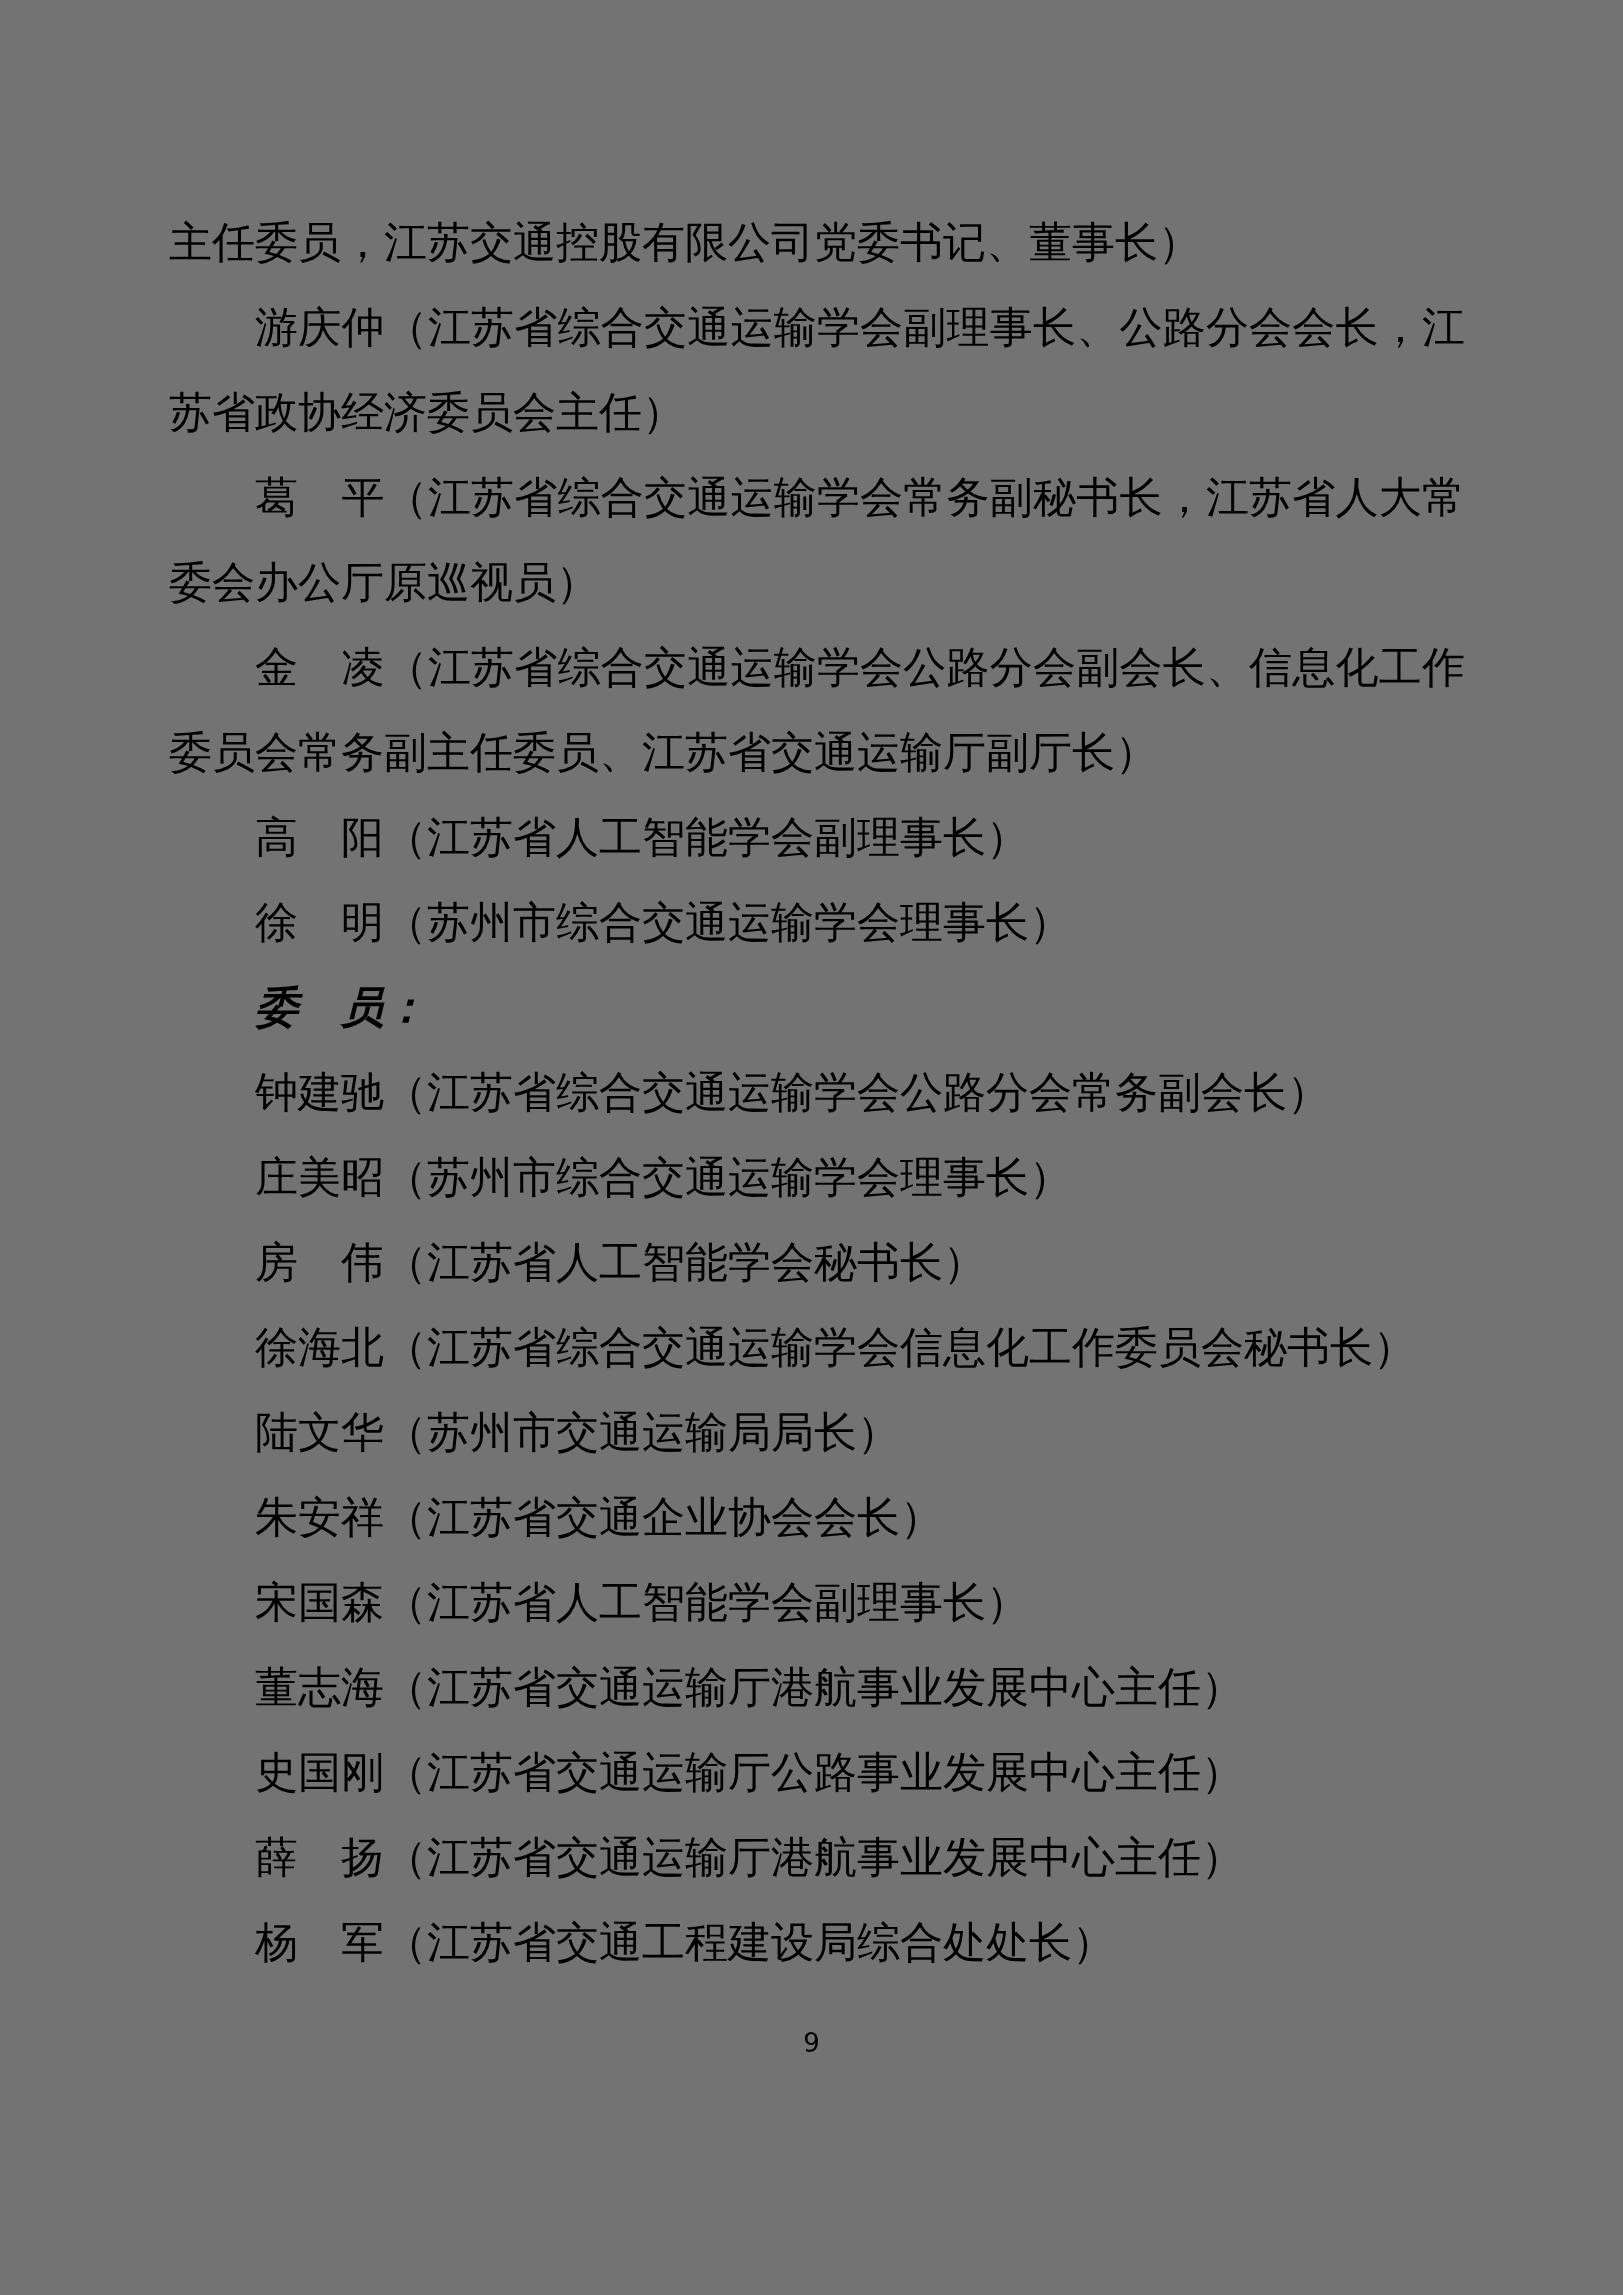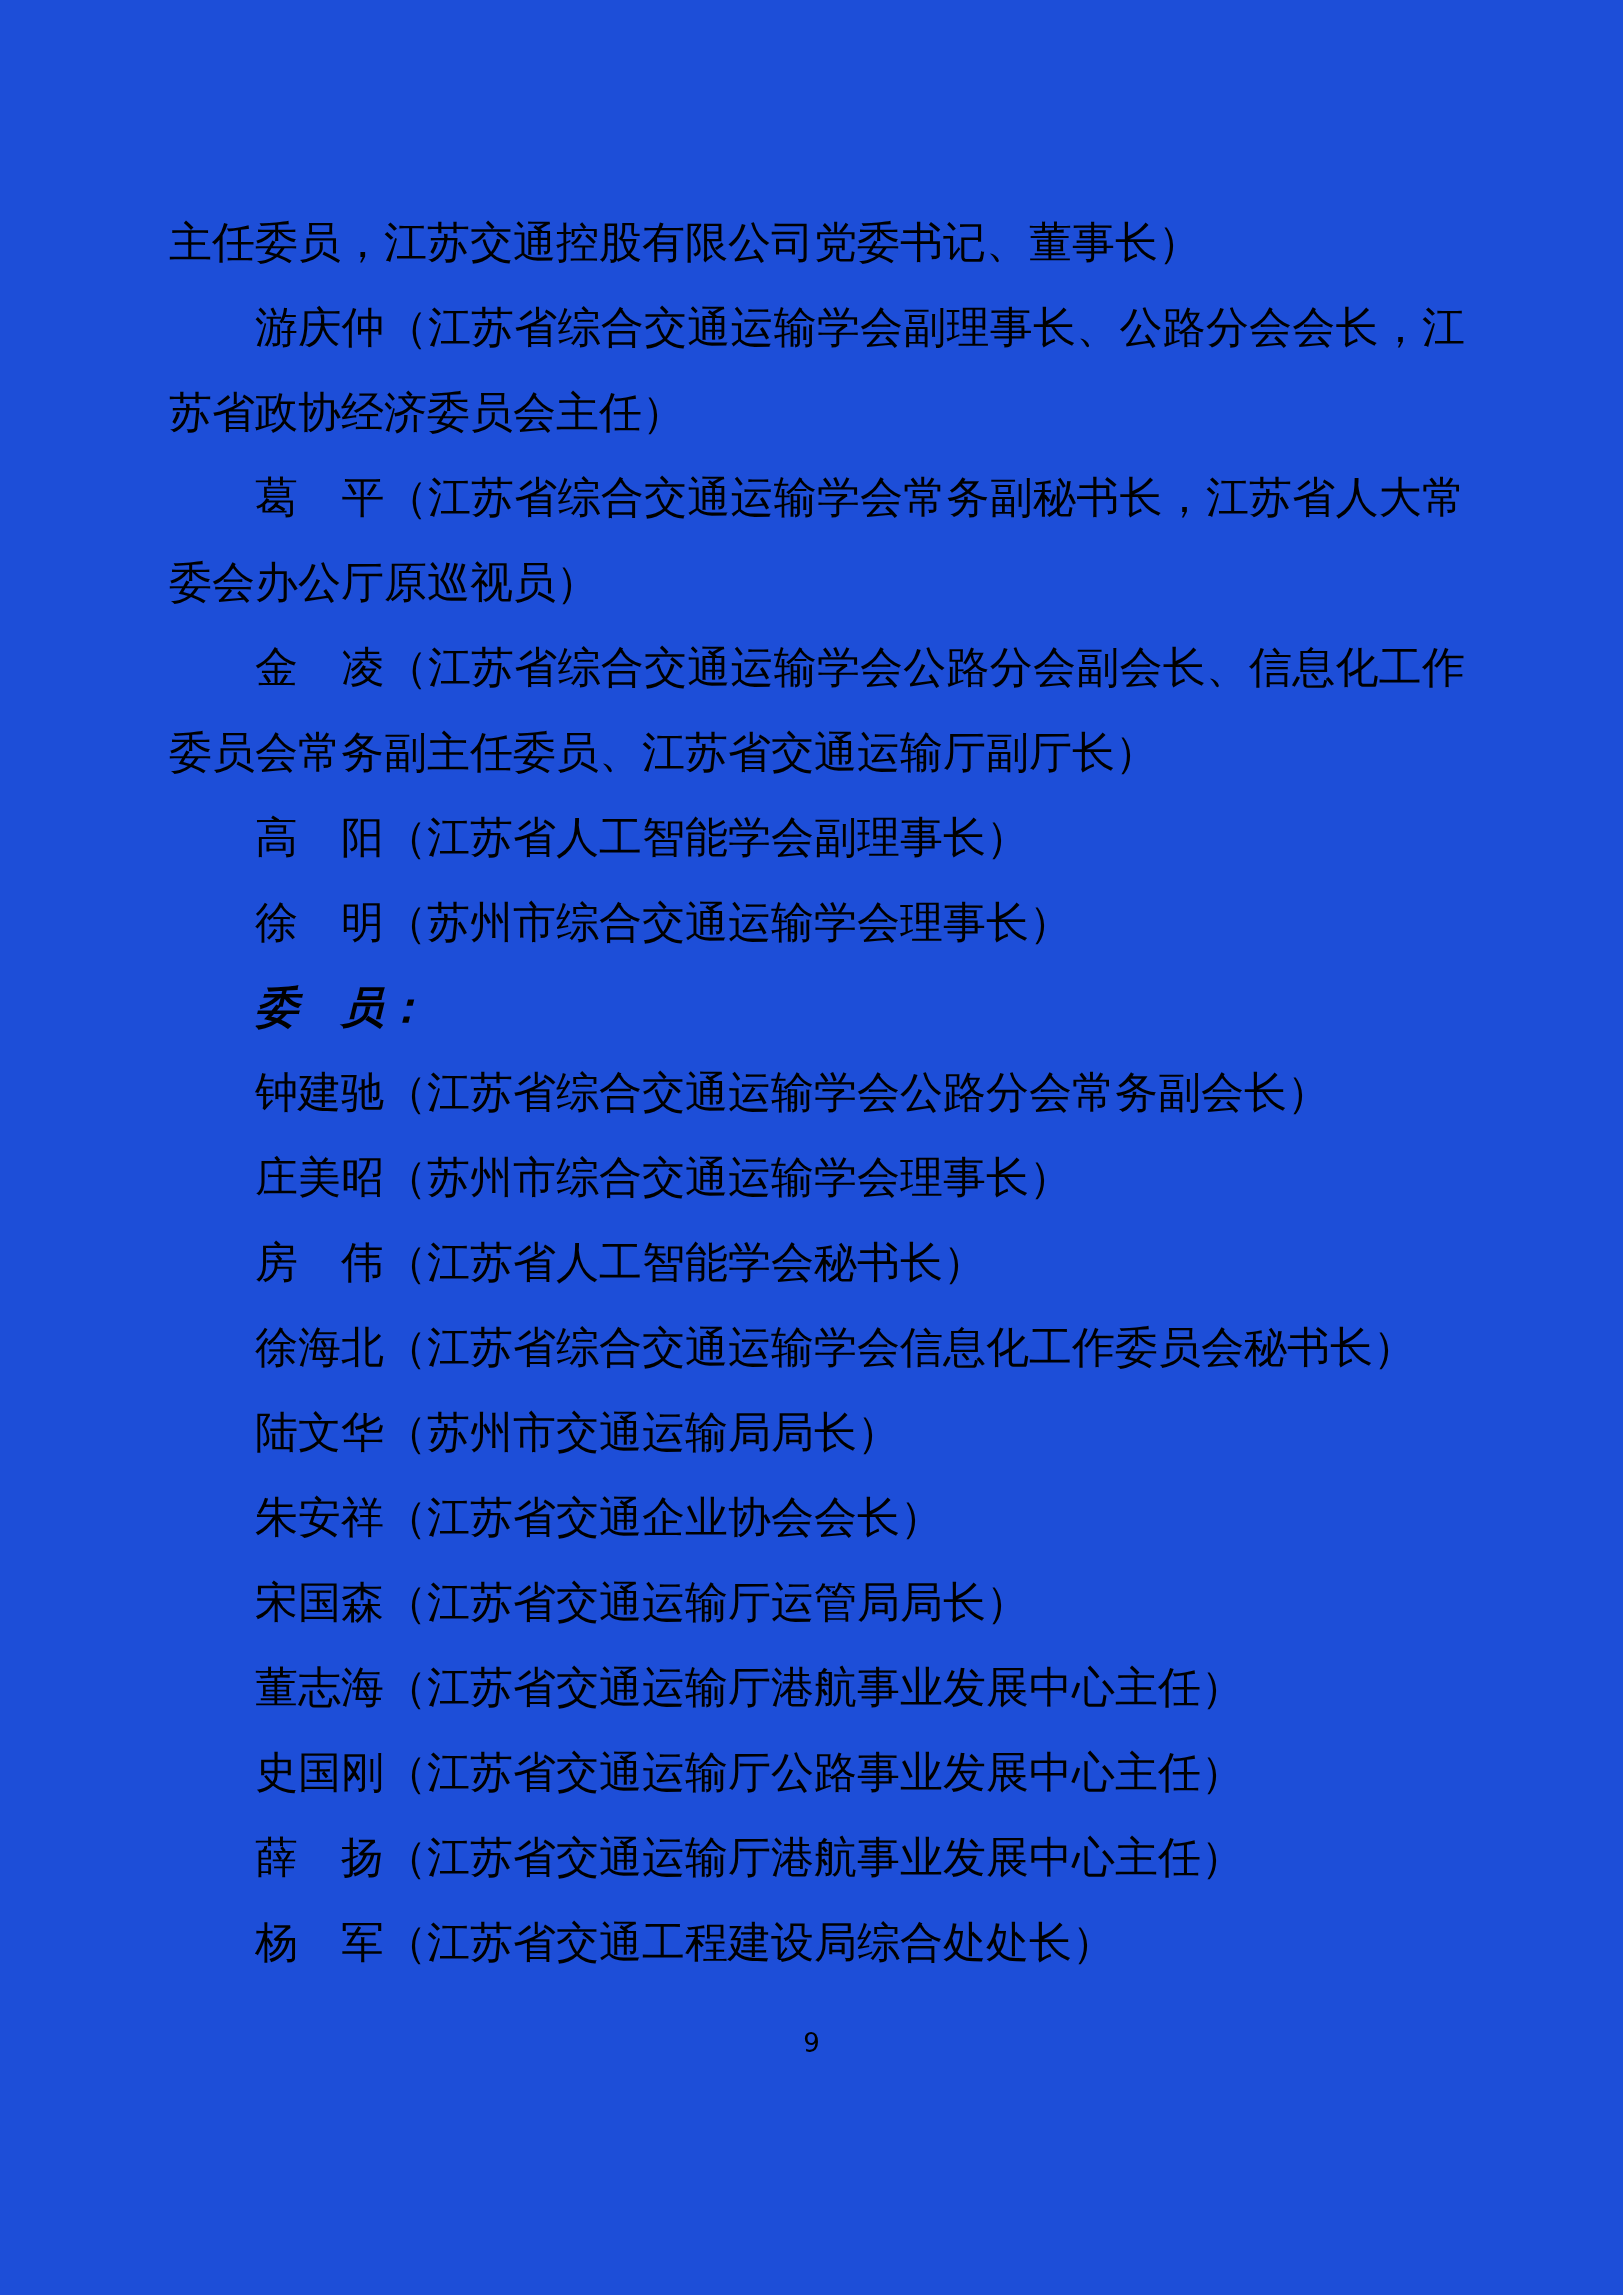--- a/index.html
+++ b/index.html
@@ -4,21 +4,21 @@
 <style>
   html, body {
     margin: 0;
     padding: 0;
     background: #888;
   }
   .page {
     position: relative;
     width: 1623px;
     height: 2295px;
-    background: #1d4ed8;
+    background: #737373;
     overflow: hidden;
     margin: 0 auto;
   }
   .body-text {
     position: absolute;
     left: 169px;
     top: 200px;
     width: 1296px;
     font-family: "Liberation Serif", "DejaVu Serif", serif;
     font-size: 43px;
@@ -61,21 +61,21 @@
       <p class="para indent">金　凌（江苏省综合交通运输学会公路分会副会长、信息化工作委员会常务副主任委员、江苏省交通运输厅副厅长）</p>
       <p class="para indent">高　阳（江苏省人工智能学会副理事长）</p>
       <p class="para indent">徐　明（苏州市综合交通运输学会理事长）</p>
       <p class="para indent bold">委　员：</p>
       <p class="para indent">钟建驰（江苏省综合交通运输学会公路分会常务副会长）</p>
       <p class="para indent">庄美昭（苏州市综合交通运输学会理事长）</p>
       <p class="para indent">房　伟（江苏省人工智能学会秘书长）</p>
       <p class="para indent">徐海北（江苏省综合交通运输学会信息化工作委员会秘书长）</p>
       <p class="para indent">陆文华（苏州市交通运输局局长）</p>
       <p class="para indent">朱安祥（江苏省交通企业协会会长）</p>
-      <p class="para indent">宋国森（江苏省交通运输厅运管局局长）</p>
+      <p class="para indent">宋国森（江苏省人工智能学会副理事长）</p>
       <p class="para indent">董志海（江苏省交通运输厅港航事业发展中心主任）</p>
       <p class="para indent">史国刚（江苏省交通运输厅公路事业发展中心主任）</p>
       <p class="para indent">薛　扬（江苏省交通运输厅港航事业发展中心主任）</p>
       <p class="para indent">杨　军（江苏省交通工程建设局综合处处长）</p>
     </main>
 
   <footer class="page-number">9</footer>
 </div>
 
 

